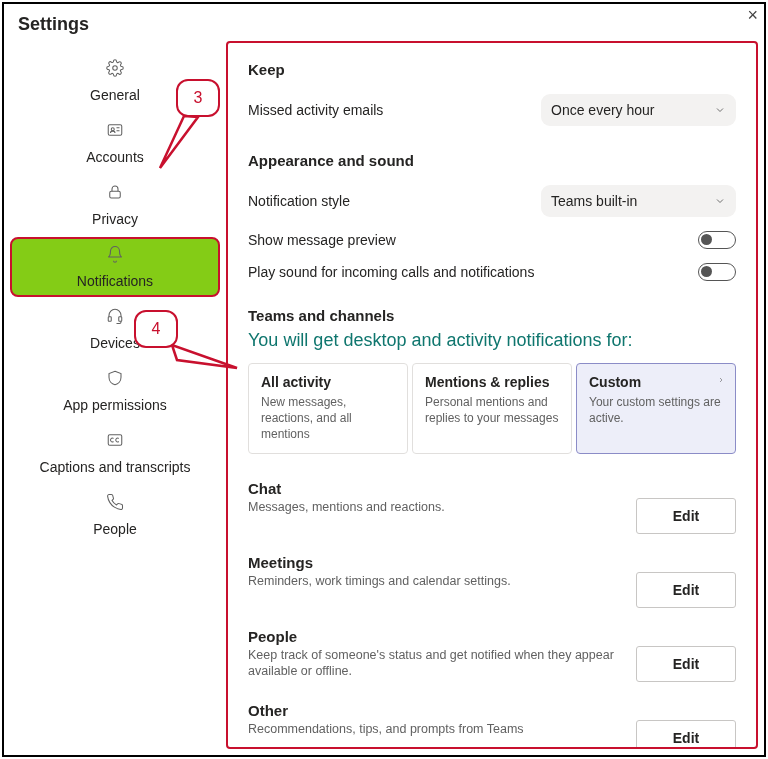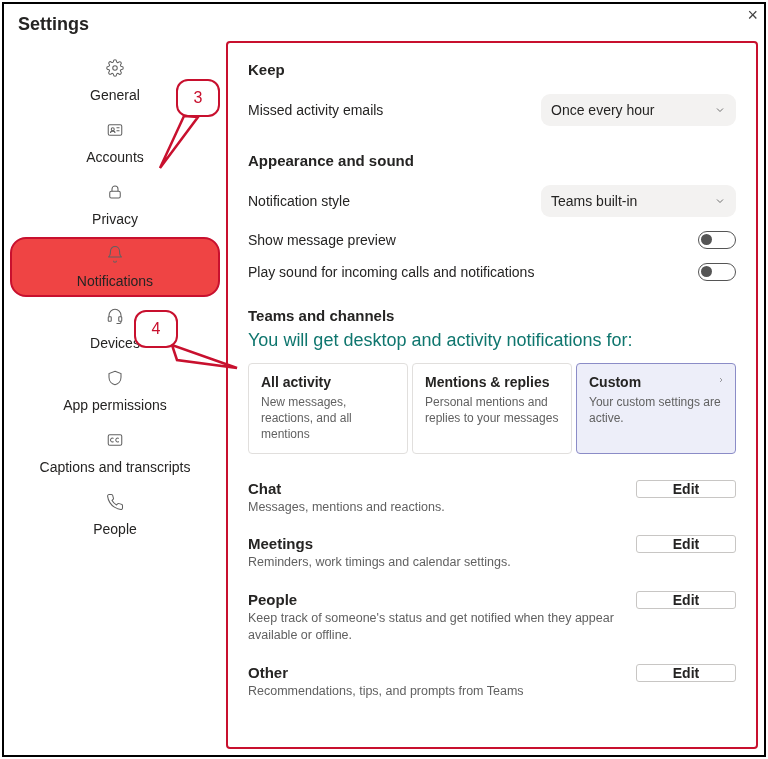--- a/index.html
+++ b/index.html
@@ -59,23 +59,23 @@
     padding: 6px 10px;
     border-radius: 3px;
     cursor: pointer;
     font-size: 14px;
     color: #252423;
     border: 2px solid transparent;
     margin-bottom: 2px;
     flex-direction: column;
   }
   .nav-item.active {
-    background: #ef4444;
+    background: #84cc16;
     border: 2px solid #c8102e;
-    border-radius: 16px;
+    border-radius: 8px;
   }
   .nav-icon {
     width: 18px;
     height: 18px;
     flex-shrink: 0;
     stroke: #616161;
     fill: none;
     stroke-width: 1.4;
   }
   .content {
@@ -178,26 +178,27 @@
     margin-bottom: 20px;
     gap: 12px;
   }
   .edit-text { flex: 1; }
   .edit-title { font-size: 15px; font-weight: 700; margin-bottom: 2px; }
   .edit-desc { font-size: 12.5px; color: #616161; line-height: 1.35; }
   .edit-btn {
     border: 1px solid #c8c6c4;
     background: #fff;
     border-radius: 3px;
-    padding: 0 0;
+    padding: 9px 0;
     width: 100px;
     font-size: 14px;
     font-weight: 600;
     text-align: center;
     cursor: pointer;
+    margin-top: 18px;
   }
   
   .callout {
     position: absolute;
     border: 2.5px solid #c8102e;
     border-radius: 12px;
     background: #fff;
     color: #c8102e;
     font-size: 16px;
     width: 44px;

